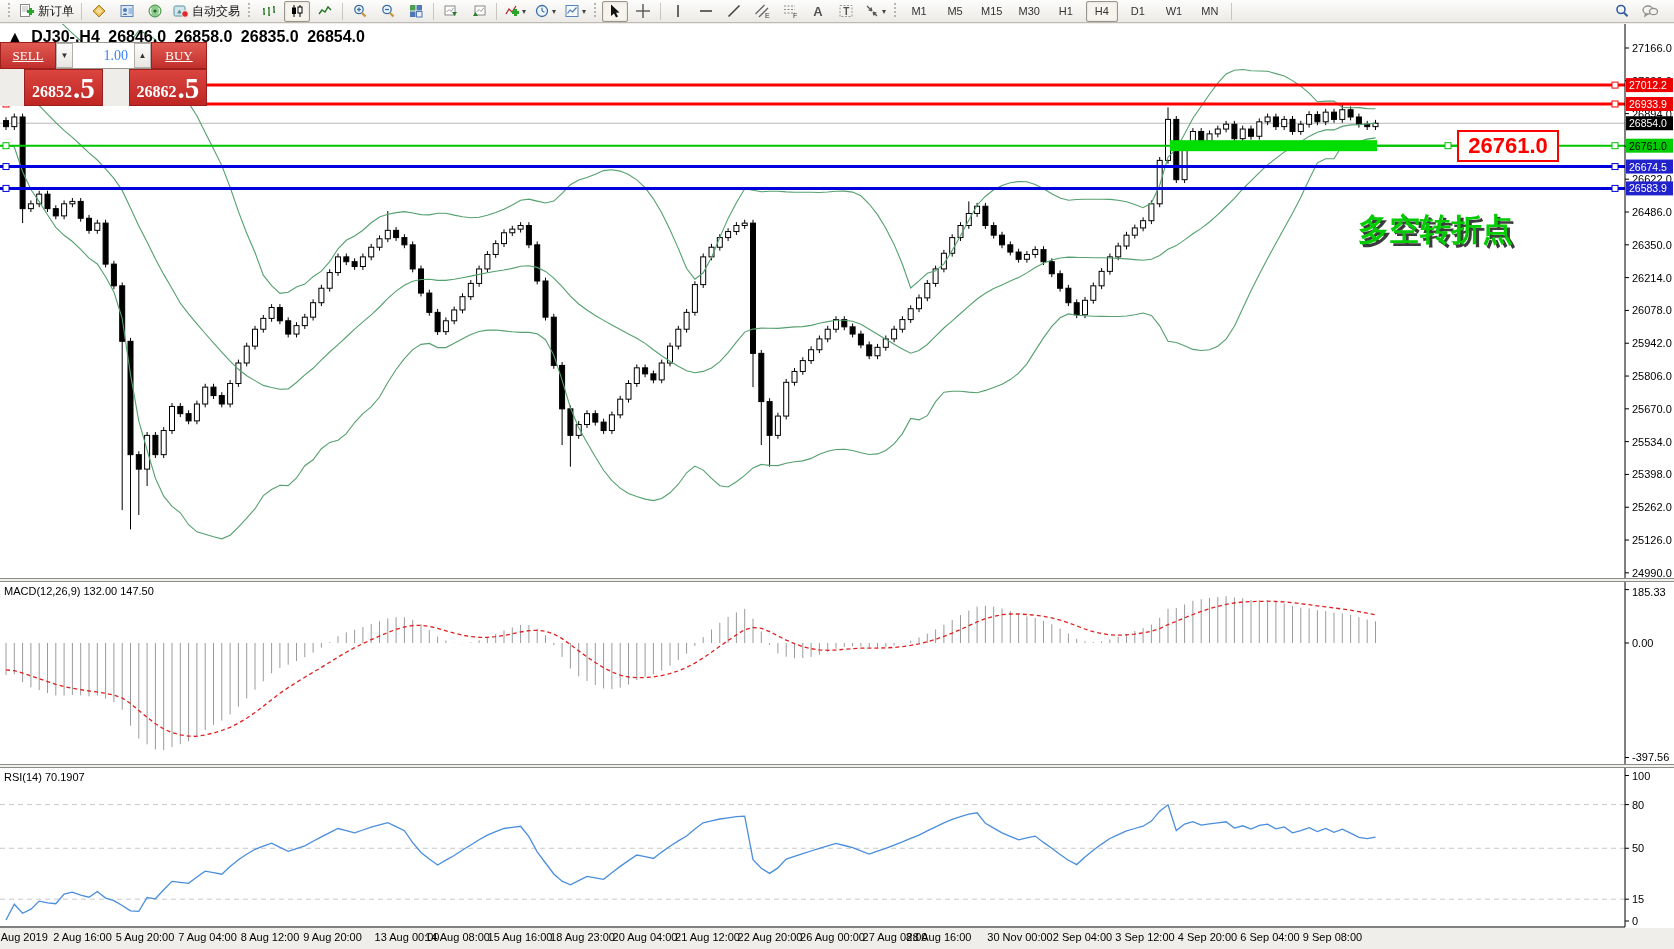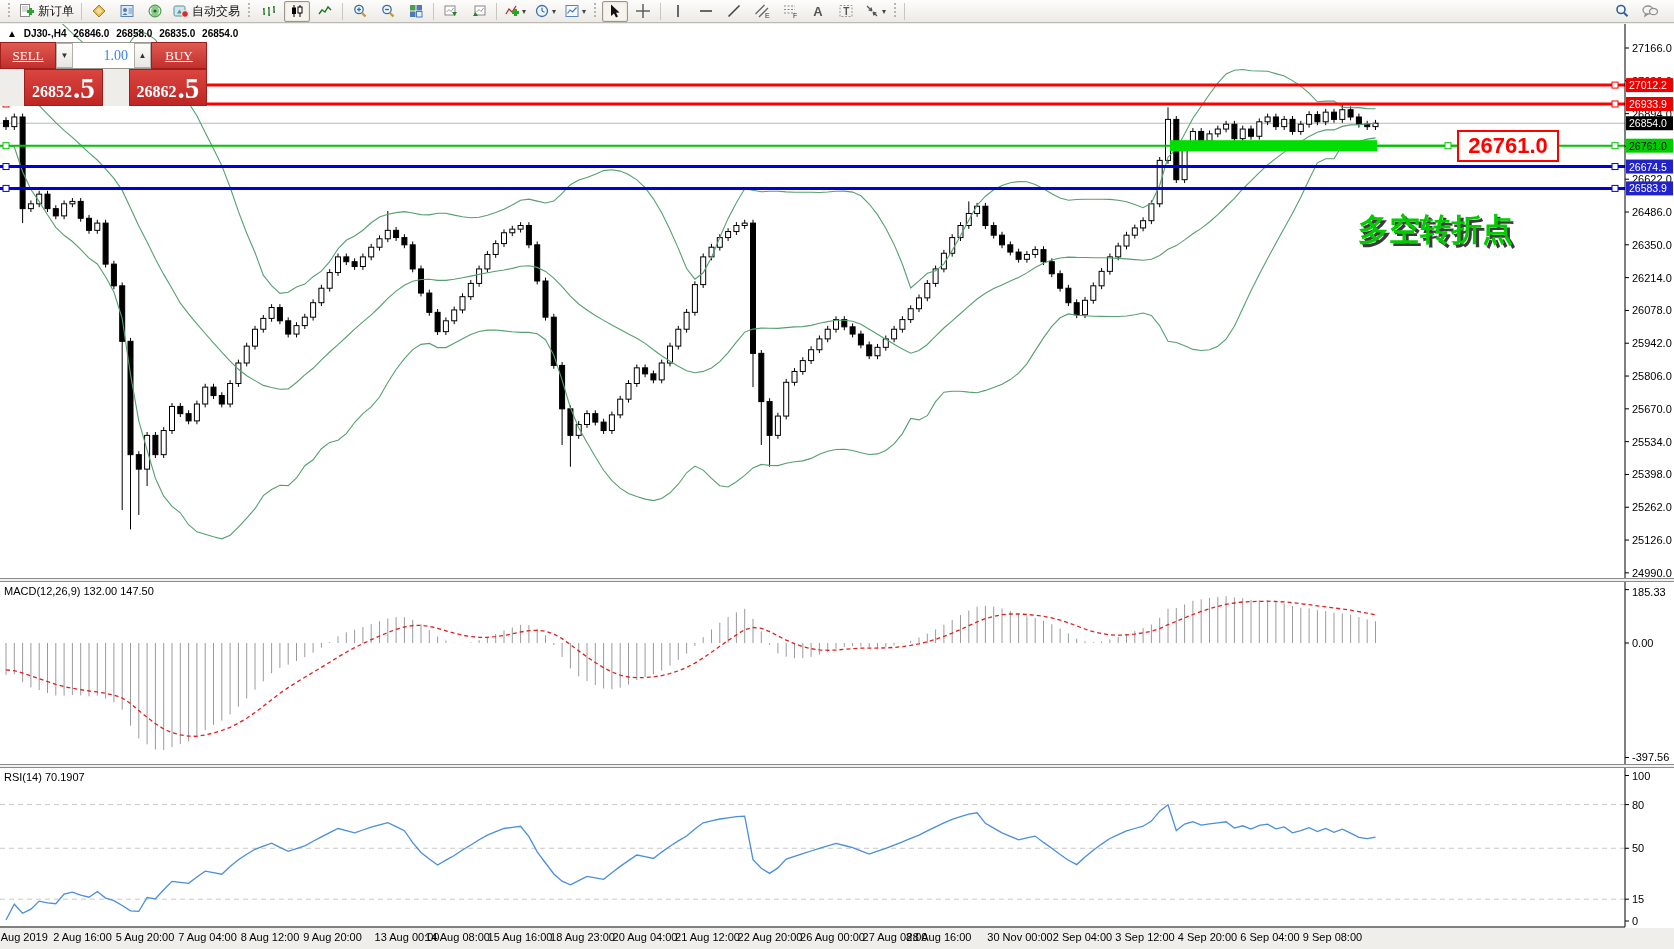--- a/index.html
+++ b/index.html
@@ -19,21 +19,21 @@
   .tb-btn.active{background:#f7f4ee;border:1px solid #9a968e;box-shadow:inset 0 0 2px #cfcabf;}
   .tb-label{margin-left:3px;font-size:12px;color:#111;}
   .tb-caret{font-size:8px;color:#444;margin-left:2px;}
   .tf{font-size:11px;color:#333;padding:0 5px;margin:0 2px;}
   .tb-right{margin-left:auto;display:flex;align-items:center;margin-right:6px;}
   
   .pane{position:absolute;left:0;background:#fff;}
   svg.pane{display:block;}
   .splitter{position:absolute;left:0;width:1674px;height:4px;background:#f4f2ee;
             border-top:1px solid #8b8b8b;border-bottom:1px solid #8b8b8b;box-sizing:border-box;}
-  .chart-header{position:absolute;left:7px;top:28px;font-size:10px;font-weight:bold;color:#000;z-index:5;}
+  .chart-header{position:absolute;left:7px;top:28px;font-size:16px;font-weight:bold;color:#000;z-index:5;}
   .chart-header span{margin-right:4px;}
   
   .trade-panel{position:absolute;left:0;top:42px;width:207px;z-index:6;font-family:Liberation Serif, serif;}
   .tp-row1{display:flex;height:27px;}
   .tp-sell,.tp-buy{width:56px;background:linear-gradient(#e05a52,#c22f2c);color:#fff;font-size:13px;
           display:flex;align-items:center;justify-content:center;text-decoration:underline;
           border:1px solid #9c1f1d;box-sizing:border-box;}
   .tp-vol{flex:1;display:flex;background:#fff;border:1px solid #9a968e;border-left:none;border-right:none;box-sizing:border-box;}
   .tp-spin{width:17px;display:flex;align-items:center;justify-content:center;font-size:8px;color:#333;
            background:linear-gradient(#fcfcfc,#e8e6e2);border:1px solid #b5b1aa;box-sizing:border-box;}
@@ -295,20 +295,31 @@
       <span class="icon">
         <svg width="16" height="16">
             <path d="M3 3 l5 5 M8 8 l-1 -3.5 M8 8 l-3.5 -1" stroke="#555" stroke-width="1.2" fill="none"></path>
             <path d="M13 13 l-4 -4 M9 9 l1 3.5 M9 9 l3.5 1" stroke="#555" stroke-width="1.2" fill="none"></path>
           </svg>
       </span>
       <span class="tb-caret">▾</span>
     </div>
 
     <div class="tb-grip"></div>
+    <div id="tf-group" style="display:flex;align-items:center;">
+        <div class="tb-btn tf">M1</div>
+        <div class="tb-btn tf">M5</div>
+        <div class="tb-btn tf">M15</div>
+        <div class="tb-btn tf">M30</div>
+        <div class="tb-btn tf">H1</div>
+        <div class="tb-btn tf active">H4</div>
+        <div class="tb-btn tf">D1</div>
+        <div class="tb-btn tf">W1</div>
+        <div class="tb-btn tf">MN</div>
+      </div>
     <div class="tb-sep"></div>
 
     <div class="tb-right">
       <div class="tb-btn">
         <span class="icon">
           <svg width="16" height="16">
               <circle cx="7" cy="6.5" r="4" fill="none" stroke="#2f5e9e" stroke-width="1.6"></circle>
               <line x1="10" y1="9.8" x2="13.5" y2="13.3" stroke="#2f5e9e" stroke-width="2"></line>
             </svg>
         </span>

